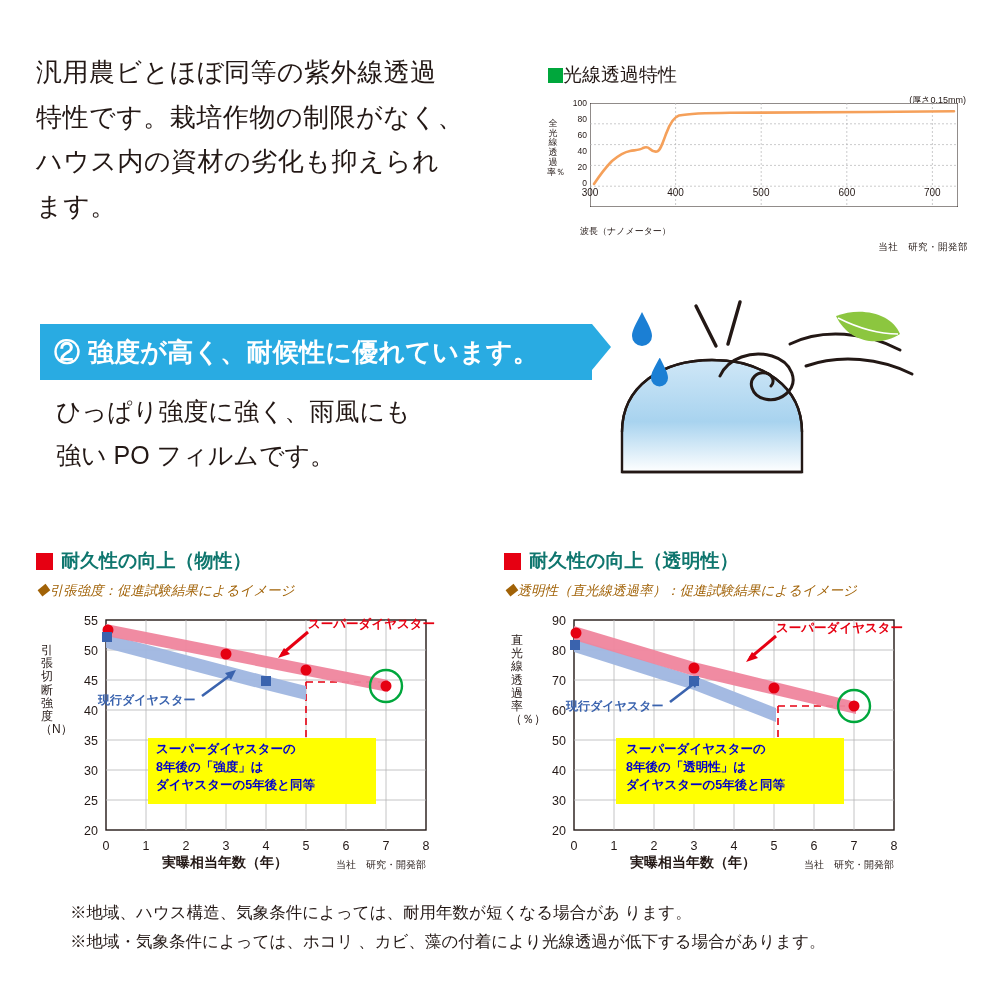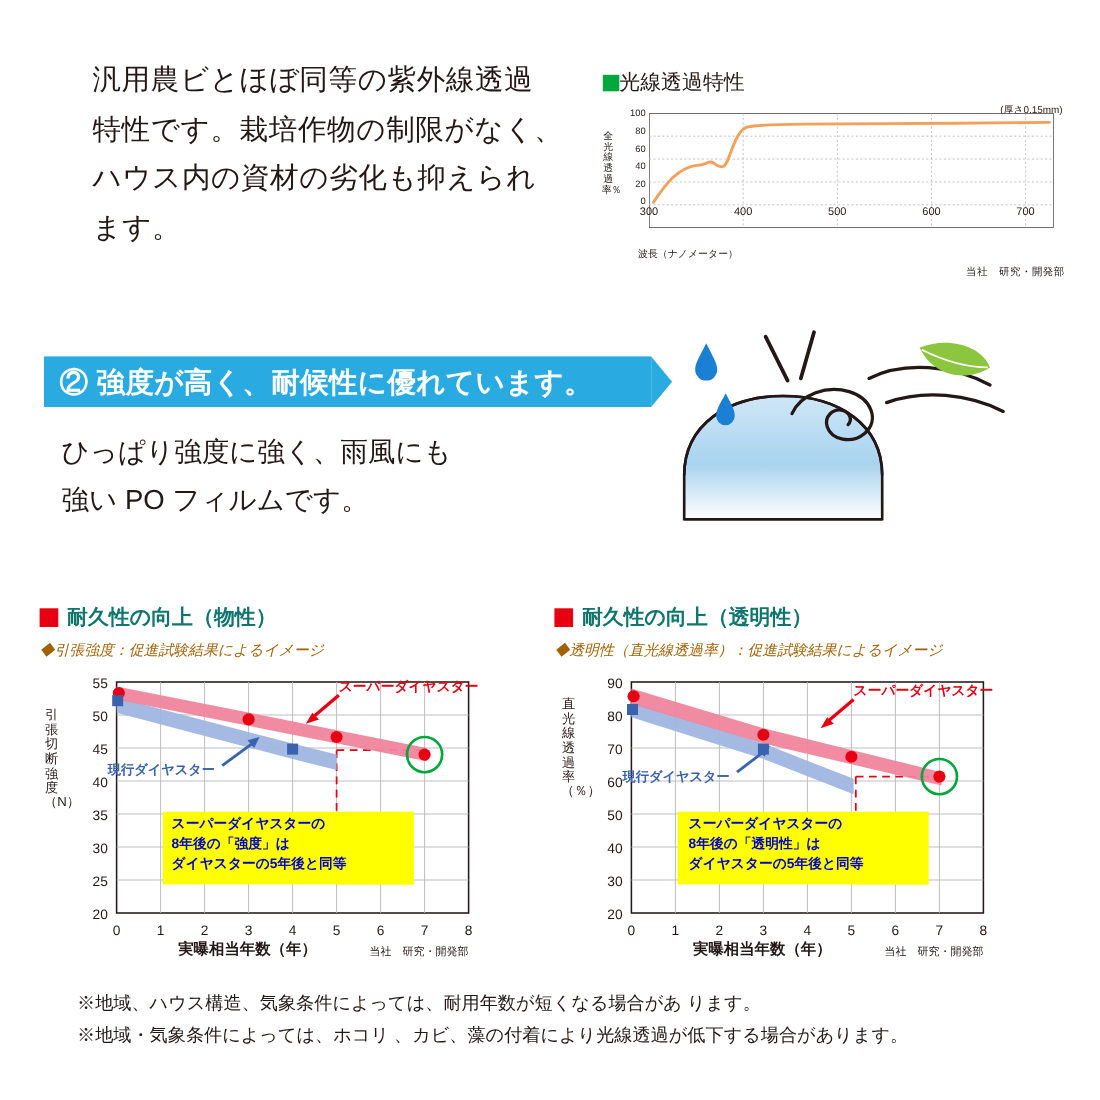--- a/index.html
+++ b/index.html
@@ -14,21 +14,21 @@
   .page { position: relative; width: 1000px; height: 1000px; }
 
   
   .intro-text {
     position: absolute;
     left: 36px; top: 50px; width: 500px;
     font-size: 26px; line-height: 1.72;
     letter-spacing: 0.02em;
     color: #231815;
   }
-  .intro-text div { white-space: nowrap; margin-left: 48px; }
+  .intro-text div { white-space: nowrap; }
 
   .chart1-head {
     position: absolute; left: 548px; top: 62px;
     display: flex; align-items: center; gap: 0;
   }
   .sq-green {
     width: 15px; height: 15px; background: #00a73c; display: inline-block;
   }
   .chart1-title { font-size: 19px; color: #231815; }
 
@@ -62,21 +62,21 @@
     color: #231815;
   }
   .axlabel-x {
     position: absolute; top: 100%; margin-top: 4px;
     font-size: 10px; transform: translateX(-50%); color: #231815;
   }
 
   
   .band {
     position: absolute; left: 40px; top: 324px;
-    width: 552px; height: 46px;
+    width: 552px; height: 56px;
     background: #29abe2;
     display: flex; align-items: center;
     padding-left: 14px;
   }
   .band span {
     color: #fff; font-size: 26px; font-weight: bold; letter-spacing: .01em;
   }
   .band::after {
     content: ""; position: absolute; right: -19px; top: 0;
     border-top: 23px solid transparent;

